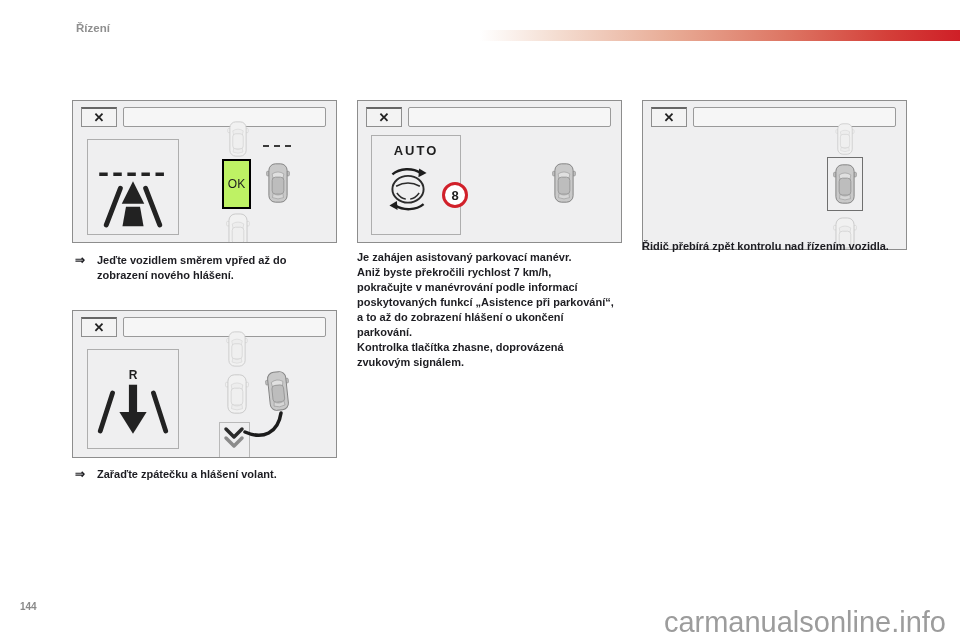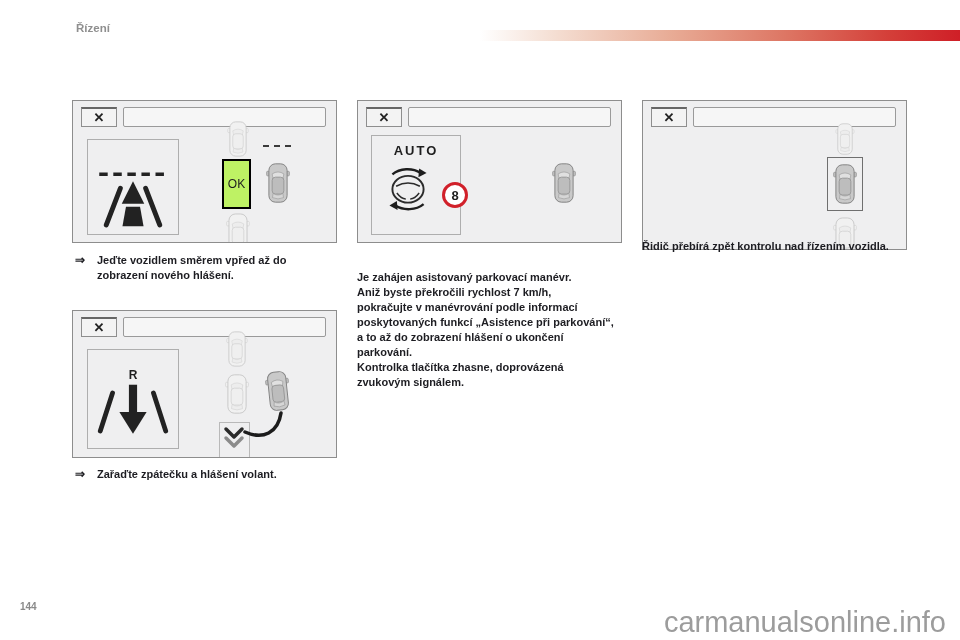--- a/index.html
+++ b/index.html
@@ -182,21 +182,21 @@
       <path d="M20,52 L10,58 L21,64 Z" fill="#1e1e1e"></path>
     </svg>
     <div class="speed-badge" style="left:70px;top:46px;">
       <span>8</span>
     </div>
   </div>
   <svg class="abs" style="left:193px;top:58px;" width="26" height="48">
       <use href="#car-solid"></use>
     </svg>
 </div>
-<div class="cap" style="left:357px;top:270px;width:292px;">Je zahájen asistovaný parkovací manévr.
+<div class="cap" style="left:357px;top:250px;width:292px;">Je zahájen asistovaný parkovací manévr.
 Aniž byste překročili rychlost 7 km/h,
 pokračujte v manévrování podle informací
 poskytovaných funkcí „Asistence při parkování“,
 a to až do zobrazení hlášení o ukončení
 parkování.
 Kontrolka tlačítka zhasne, doprovázená
 zvukovým signálem.</div>
 
 <div class="panel" style="left:642px;top:100px;height:150px;">
   <div class="tab">

